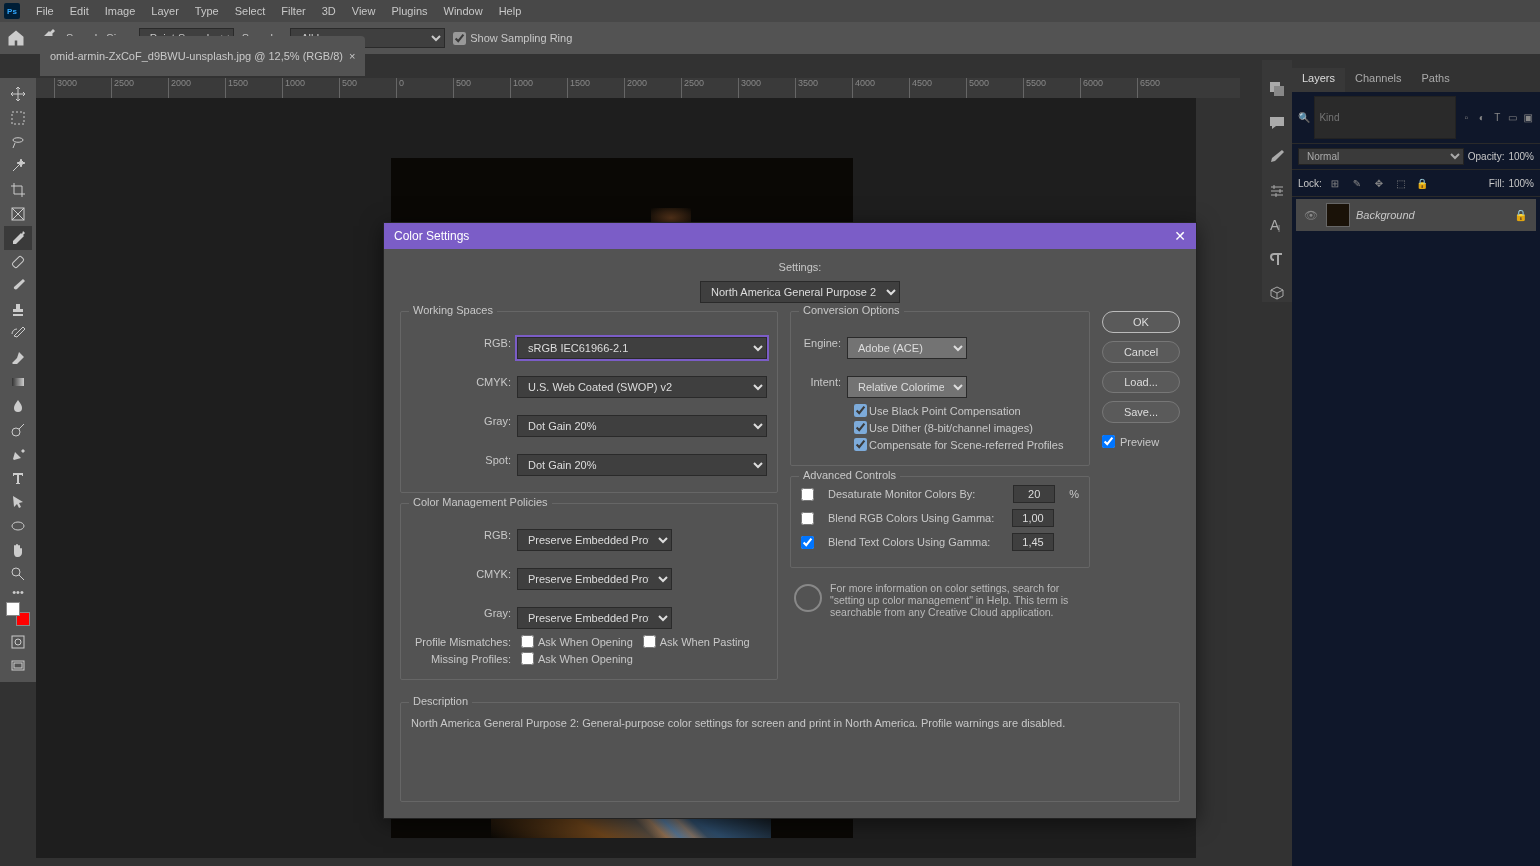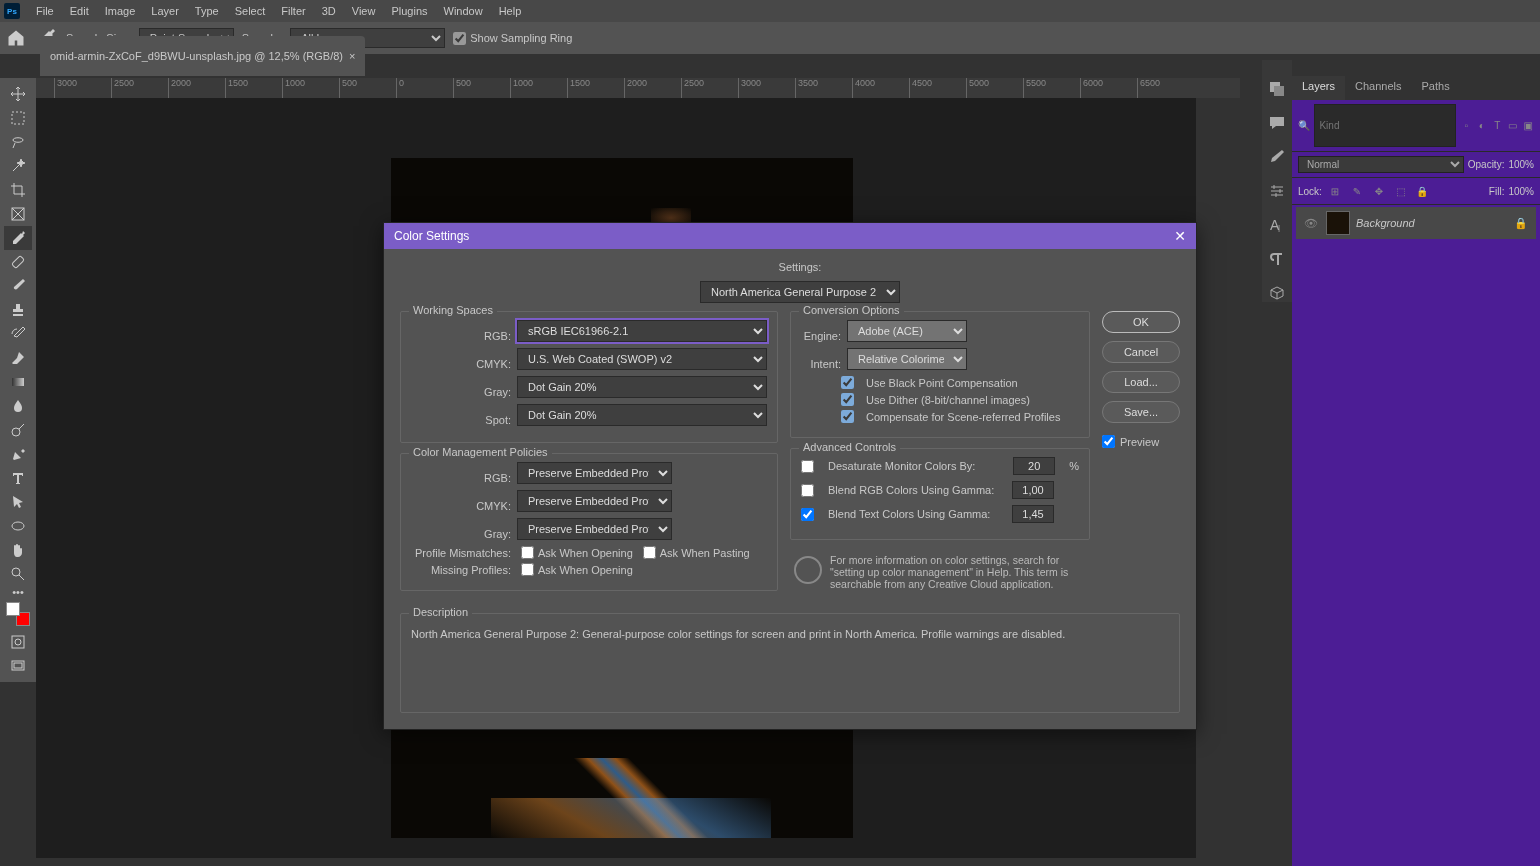--- a/index.html
+++ b/index.html
@@ -40,21 +40,21 @@
 
 .canvas { position: absolute; left: 36px; top: 98px; width: 1160px; height: 760px; background: #1e1e1e; overflow: hidden; }
 .canvas .img { position: absolute; left: 355px; top: 60px; width: 462px; height: 680px; background: #0a0805; }
 .canvas .img .streak { position: absolute; }
 
 
 .rcol { position: absolute; right: 248px; top: 60px; width: 30px; background: #383838; display: flex; flex-direction: column; align-items: center; padding-top: 20px; gap: 16px; }
 .rcol .ic { width: 18px; height: 18px; color: #aaa; cursor: pointer; }
 
 
-.layerspanel { position: absolute; right: 0; top: 76px; width: 248px; bottom: 0; background: #4c1d95; }
+.layerspanel { position: absolute; right: 0; top: 68px; width: 248px; bottom: 0; background: #0f172a; }
 .layerspanel .tabs { display: flex; background: #323232; height: 24px; }
 .layerspanel .tabs .t { padding: 4px 10px; font-size: 11px; cursor: pointer; color: #aaa; }
 .layerspanel .tabs .t.on { background: #383838; color: #ddd; }
 .layerspanel .filterrow, .layerspanel .blendrow, .layerspanel .lockrow { display: flex; align-items: center; padding: 4px 6px; gap: 4px; font-size: 10px; border-bottom: 1px solid #2a2a2a; }
 .layerspanel .filterrow input { flex: 1; background: #2a2a2a; border: 1px solid #222; color: #ccc; font-size: 10px; padding: 15px 4px; }
 .layerspanel .iconbtn { width: 18px; height: 18px; display: flex; align-items: center; justify-content: center; color: #888; cursor: pointer; }
 .layerspanel select { background: #3a3a3a; border: 1px solid #222; color: #aaa; font-size: 10px; padding: 1px 4px; }
 .layerspanel .layerrow { display: flex; align-items: center; padding: 4px 6px; gap: 6px; background: #484848; margin: 2px 4px; }
 .layerspanel .thumb { width: 24px; height: 24px; background: #1a1208; border: 1px solid #666; }
 .layerspanel .lname { font-style: italic; font-size: 11px; flex: 1; }
@@ -64,27 +64,27 @@
 .dialog .titlebar { background: #7b5dc7; height: 26px; display: flex; align-items: center; justify-content: space-between; padding: 0 10px; color: #fff; font-size: 12px; }
 .dialog .titlebar .xbtn { cursor: pointer; font-size: 14px; }
 .dialog .body { padding: 12px 16px 16px; display: flex; flex-direction: column; gap: 8px; }
 .dialog .toprow { display: flex; align-items: center; gap: 8px; padding-left: 20px; flex-direction: column; }
 .dialog .cols { display: flex; gap: 12px; }
 .dialog .lcol { flex: 1; }
 .dialog .rcol2 { width: 300px; }
 .dialog .btncol { width: 78px; display: flex; flex-direction: column; gap: 8px; }
 .dialog .group { border: 1px solid #666; border-radius: 2px; padding: 8px 10px 10px; margin-bottom: 10px; position: relative; }
 .dialog .group .gtitle { position: absolute; top: -8px; left: 8px; background: #535353; padding: 0 4px; font-size: 11px; }
-.dialog .frow { display: flex; align-items: flex-end; margin-bottom: 6px; gap: 6px; }
+.dialog .frow { display: flex; align-items: flex-start; margin-bottom: 6px; gap: 6px; margin-top: 17px; }
 .dialog .frow .flbl { width: 100px; text-align: right; font-size: 11px; }
 .dialog .frow .flbls { width: 40px; text-align: right; font-size: 11px; }
 .dialog select.wide { flex: 1; background: #3f3f3f; border: 1px solid #2a2a2a; color: #ddd; font-size: 11px; padding: 3px 6px; }
 .dialog select.med { width: 155px; background: #3f3f3f; border: 1px solid #2a2a2a; color: #ddd; font-size: 11px; padding: 3px 6px; }
 .dialog select.sm { width: 120px; background: #737373; border: 1px solid #2a2a2a; color: #ddd; font-size: 11px; padding: 3px 6px; }
-.dialog .chkrow { display: flex; align-items: flex-end; gap: 12px; margin-left: 40px; margin-bottom: 4px; font-size: 11px; }
+.dialog .chkrow { display: flex; align-items: flex-end; gap: 2px; margin-left: 53px; margin-bottom: 4px; font-size: 11px; }
 .dialog .chkrow input { accent-color: #7dabda; }
 .dialog .advrow { display: flex; align-items: center; gap: 14px; margin-bottom: 6px; font-size: 11px; }
 .dialog .advrow .albl { flex: 1; }
 .dialog .advrow input[type=text] { width: 42px; background: #3f3f3f; border: 1px solid #2a2a2a; color: #ddd; font-size: 11px; padding: 2px 4px; text-align: center; }
 .dialog .infobox { display: flex; gap: 8px; font-size: 10.5px; color: #bbb; padding: 4px; }
 .dialog .infobox .globe { width: 28px; height: 28px; border: 2px solid #888; border-radius: 50%; flex-shrink: 0; margin-top:2px; position: relative; }
 .dialog .descbox { border: 1px solid #666; border-radius: 2px; padding: 8px 10px 40px; margin-top: 4px; position: relative; min-height: 100px; }
 .dialog .descbox .dtitle { position: absolute; top: -8px; left: 8px; background: #535353; padding: 0 4px; font-size: 11px; }
 .dialog .btn { background: #5a5a5a; border: 1px solid #777; border-radius: 12px; padding: 4px 0; text-align: center; font-size: 11px; cursor: pointer; color: #ddd; }
 .dialog .btn.primary { border-color: #bbb; }

